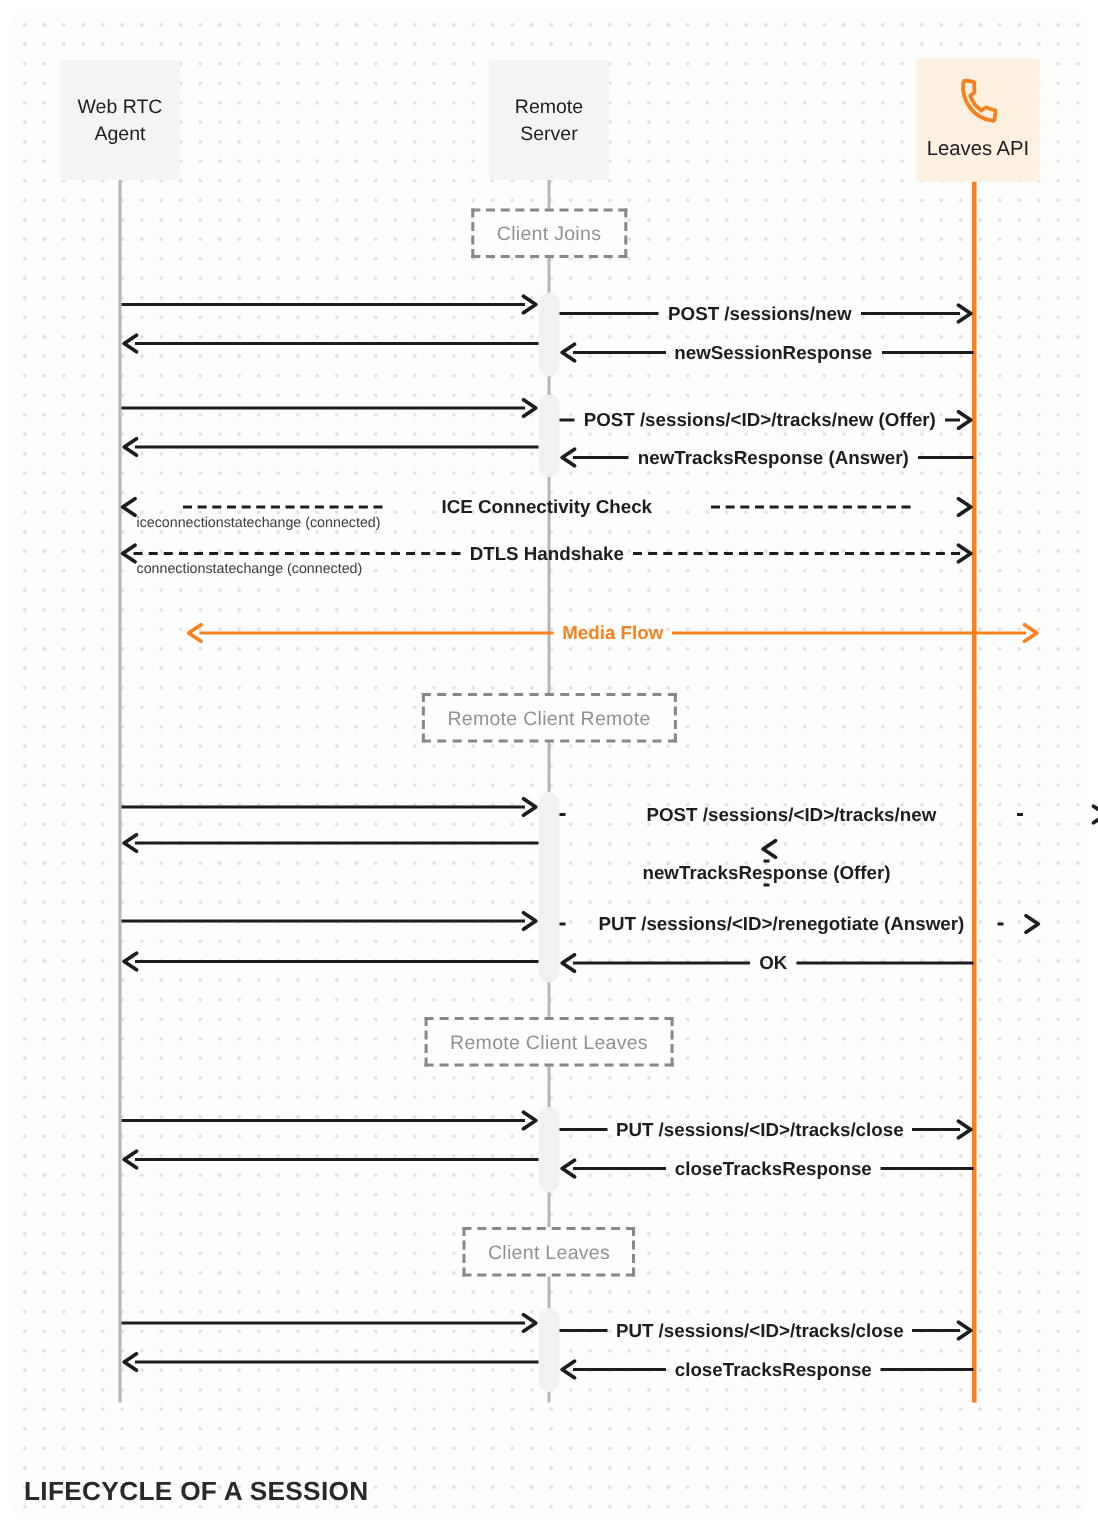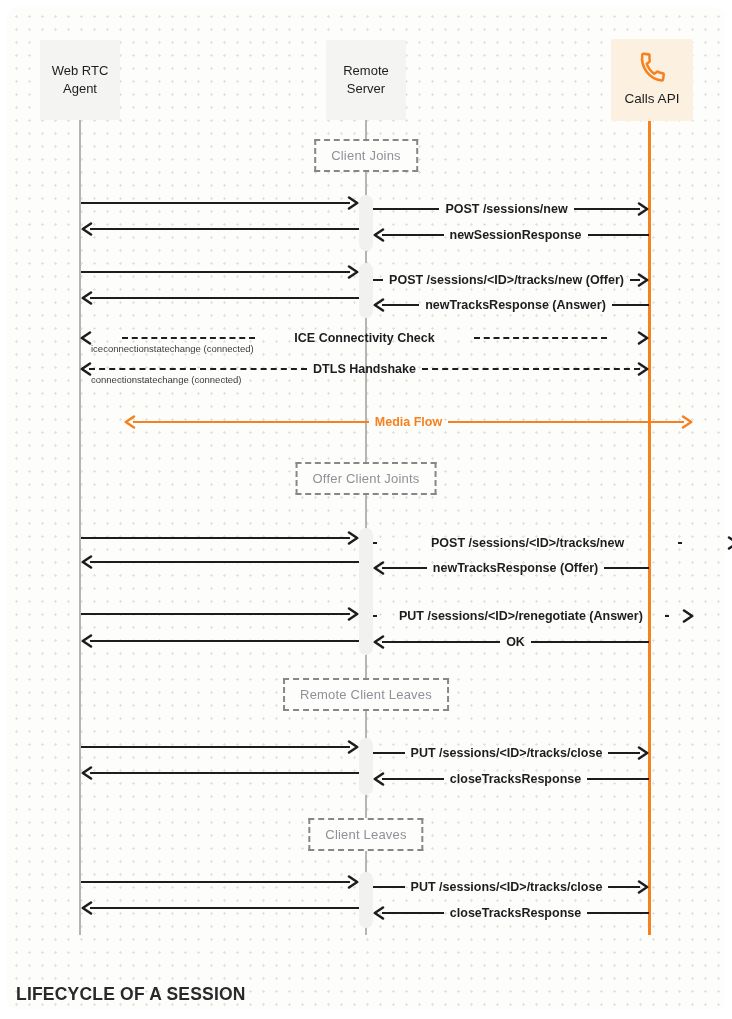--- a/index.html
+++ b/index.html
@@ -59,21 +59,21 @@
   <div class="life" style="left:365px;top:119px;height:816px;"></div>
   <div class="life orange" style="left:648px;top:121px;height:814px;"></div>
 
   <div class="bar" style="top:195px;height:56px;"></div>
   <div class="bar" style="top:263px;height:55px;"></div>
   <div class="bar" style="top:528px;height:127px;"></div>
   <div class="bar" style="top:738px;height:57px;"></div>
   <div class="bar" style="top:872px;height:56px;"></div>
 
   <div class="note" style="top:139px;"><span>Client Joins</span></div>
-  <div class="note" style="top:462px;"><span>Offer Client Joints</span></div>
+  <div class="note" style="top:462px;"><span>Remote Client Remote</span></div>
   <div class="note" style="top:678px;"><span>Remote Client Leaves</span></div>
   <div class="note" style="top:818px;"><span>Client Leaves</span></div>
 
   <div class="msg" style="left:81px;top:194px;width:278px;">
     <span class="ln"></span>
       <svg class="hr" width="14" height="14" viewBox="0 0 14 14">
         <polyline points="4,1.5 12.2,7 4,12.5" fill="none" stroke="currentColor" stroke-width="2.5" stroke-linecap="round" stroke-linejoin="round"></polyline>
       </svg>
   </div>
   <div class="msg" style="left:373px;top:200px;width:276px;">
@@ -172,21 +172,21 @@
       </svg>
   </div>
   <div class="msg" style="left:373px;top:534px;width:276px;gap:48px;">
     <span class="ln"></span>
       <span class="lbl">POST /sessions/&lt;ID&gt;/tracks/new</span>
       <span class="ln"></span>
       <svg class="hr" width="14" height="14" viewBox="0 0 14 14">
         <polyline points="4,1.5 12.2,7 4,12.5" fill="none" stroke="currentColor" stroke-width="2.5" stroke-linecap="round" stroke-linejoin="round"></polyline>
       </svg>
   </div>
-  <div class="msg" style="left:373px;top:559px;width:276px;">
+  <div class="msg" style="left:373px;top:559px;width:276px;flex-direction:column;">
     <svg class="hl" width="14" height="14" viewBox="0 0 14 14">
         <polyline points="10,1.5 1.8,7 10,12.5" fill="none" stroke="currentColor" stroke-width="2.5" stroke-linecap="round" stroke-linejoin="round"></polyline>
       </svg>
       <span class="ln"></span>
       <span class="lbl">newTracksResponse (Offer)</span>
       <span class="ln"></span>
   </div>
   <div class="msg" style="left:81px;top:553px;width:278px;">
     <svg class="hl" width="14" height="14" viewBox="0 0 14 14">
         <polyline points="10,1.5 1.8,7 10,12.5" fill="none" stroke="currentColor" stroke-width="2.5" stroke-linecap="round" stroke-linejoin="round"></polyline>
@@ -286,21 +286,21 @@
     <span>Agent</span>
   </div>
   <div class="pbox" style="left:326px;top:40px;">
     <span>Remote</span>
     <span>Server</span>
   </div>
   <div class="pbox calls" style="left:611px;top:39px;">
     <svg width="32" height="32" viewBox="0 0 24 24">
       <path d="M20.5 15.5c-1.2 0-2.4-.2-3.5-.6-.35-.1-.75 0-1 .26l-1.6 1.6a15.1 15.1 0 0 1-6.6-6.6l1.6-1.6c.27-.27.36-.66.26-1A11 11 0 0 1 9 4a1 1 0 0 0-1-1H4.5a1 1 0 0 0-1 1c0 9.4 7.6 17 17 17a1 1 0 0 0 1-1v-3.5a1 1 0 0 0-1-1z" fill="none" stroke="#f6821f" stroke-width="1.9" stroke-linejoin="round" stroke-linecap="round" transform="rotate(8 12 12)"></path>
     </svg>
-    <span>Calls API</span>
+    <span>Leaves API</span>
   </div>
 
   <div class="title">LIFECYCLE OF A SESSION</div>
   <div class="brand">
     <svg width="28" height="16" viewBox="0 0 28 16">
       <g>
         <circle cx="21.5" cy="10.5" r="4.5" fill="#fbad41"></circle>
         <rect x="18" y="10.5" width="8" height="4.5" rx="1.5" fill="#fbad41"></rect>
         <circle cx="8" cy="9" r="5.2" fill="#f6821f"></circle>
         <circle cx="14.5" cy="7" r="6" fill="#f6821f"></circle>

